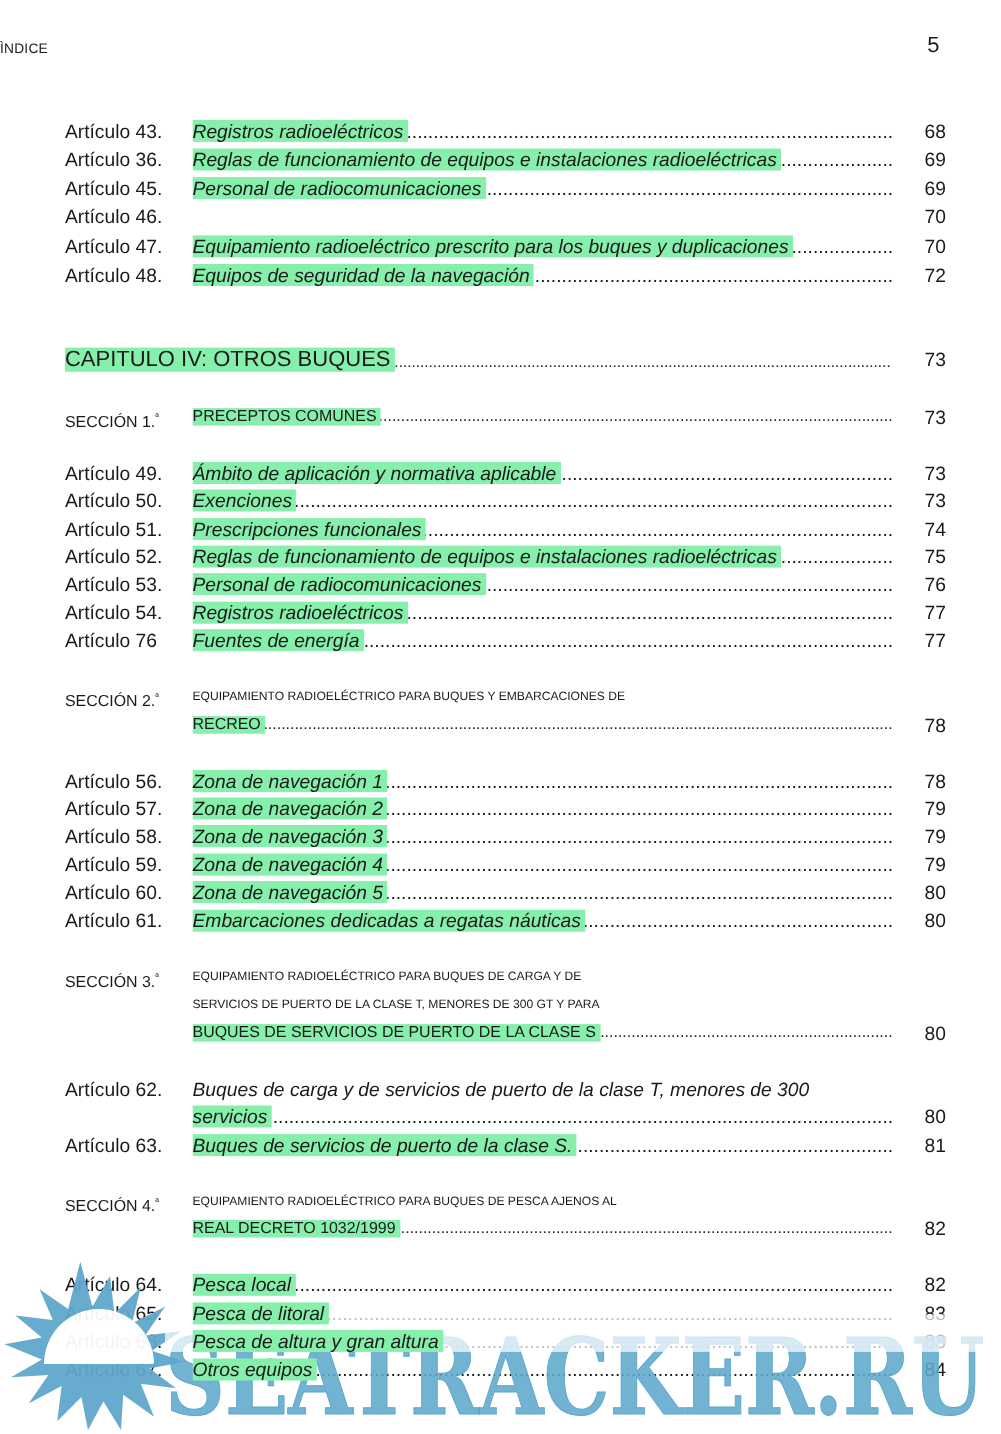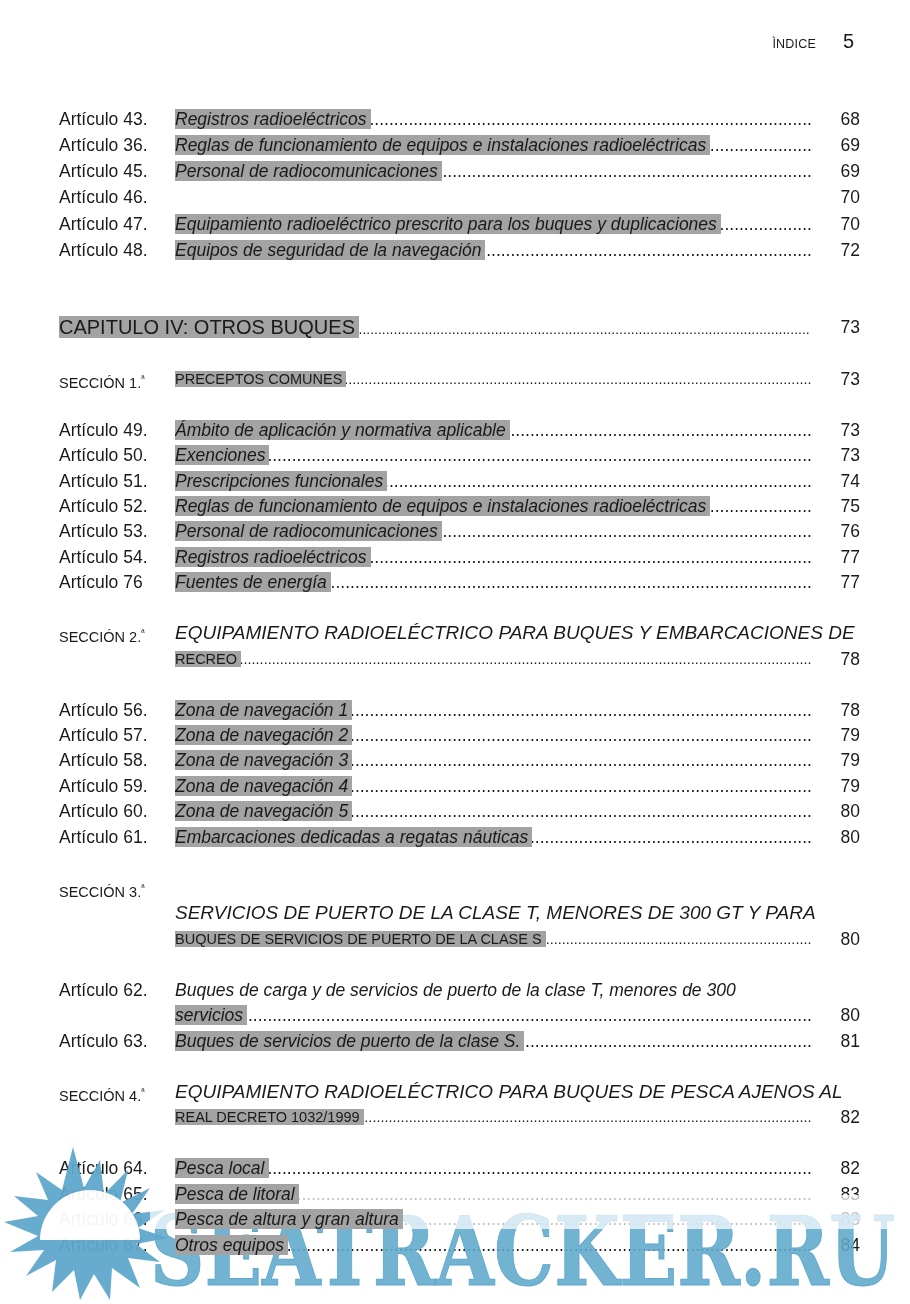--- a/index.html
+++ b/index.html
@@ -1,45 +1,45 @@
 <!DOCTYPE html>
 <html><head>
 <meta charset="utf-8">
 <style>
   html, body { margin: 0; padding: 0; }
   body {
     width: 910px; height: 1304px; background: #ffffff; position: relative; overflow: hidden;
     font-family: "Liberation Sans", sans-serif; color: #1a1a1a;
   }
   .header-title {
-    position: absolute; top: 37px; left: 0; width: 816px; text-align: right;
+    position: absolute; top: 37px; left: 0; width: 816px; text-align: left;
     font-size: 12.5px; letter-spacing: 0.2px;
   }
   .header-page {
     position: absolute; top: 30px; left: 843px; font-size: 20px;
   }
   .row {
     position: absolute; left: 59px; width: 801px; height: 26px;
     font-size: 17.5px; line-height: 26px; white-space: nowrap;
   }
   .row .num { position: absolute; left: 0; top: 0; }
   .row .title-wrap {
     position: absolute; left: 116px; top: 0; width: 636px; overflow: hidden;
   }
-  .row .title { font-style: italic; background: #a3a3a3; padding-right: 4px; position: relative; z-index: 1; }
+  .row .title { font-style: italic; background: #86efac; padding-right: 4px; position: relative; z-index: 1; }
   .row .dots {
     position: absolute; left: 0; right: 0; top: 0;
     color: #1a1a1a; letter-spacing: 0px; white-space: nowrap; overflow: hidden;
   }
   .row .page { position: absolute; right: 0; top: 0; text-align: right; }
   .chapter { font-size: 20px; }
   .section { font-size: 14.5px; }
   .section .stitle { font-style: normal; }
   .wrapline {
-    position: absolute; left: 175px; width: 640px; font-size: 19px; line-height: 26px; white-space: nowrap; font-style: italic;
+    position: absolute; left: 175px; width: 640px; font-size: 11px; line-height: 26px; white-space: nowrap;
   }
   .wrapline.it { font-size: 17.5px; font-style: italic; }
   .sup { font-size: 9px; vertical-align: 6px; }
   .watermark { position: absolute; left: 0; top: 1140px; width: 910px; height: 164px; pointer-events: none; }
 </style>
 </head>
 <body>
 
 <div class="header-title">ÌNDICE</div>
 <div class="header-page">5</div>
@@ -160,20 +160,21 @@
   <span class="page">80</span>
 </div>
 <div class="row" style="top:824px">
   <span class="num">Artículo 61.</span>
   <div class="title-wrap"><span class="dots">.....................................................................................................................................................................................................</span><span class="title">Embarcaciones dedicadas a regatas náuticas</span></div>
   <span class="page">80</span>
 </div>
 
 <div class="row section" style="top:875px">
   <span class="num"><span>SECCIÓN 3.</span><span class="sup">ª</span></span>
+  <span class="wrapline" style="left:116px">EQUIPAMIENTO RADIOELÉCTRICO PARA BUQUES DE CARGA Y DE</span>
 </div>
 <div class="row section" style="top:900px">
   <span class="wrapline" style="left:116px">SERVICIOS DE PUERTO DE LA CLASE T, MENORES DE 300 GT Y PARA</span>
 </div>
 <div class="row section" style="top:926px">
   <div class="title-wrap"><span class="dots">.....................................................................................................................................................................................................</span><span class="title stitle">BUQUES DE SERVICIOS DE PUERTO DE LA CLASE S</span></div>
   <span class="page" style="font-size:17.5px">80</span>
 </div>
 
 <div class="row" style="top:977px">

